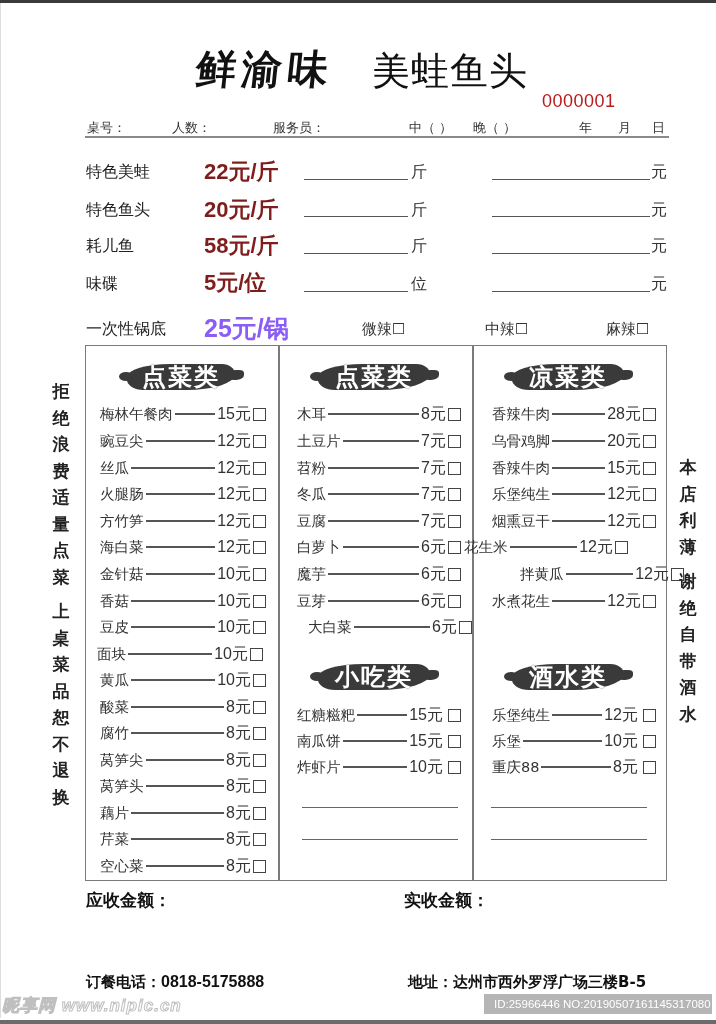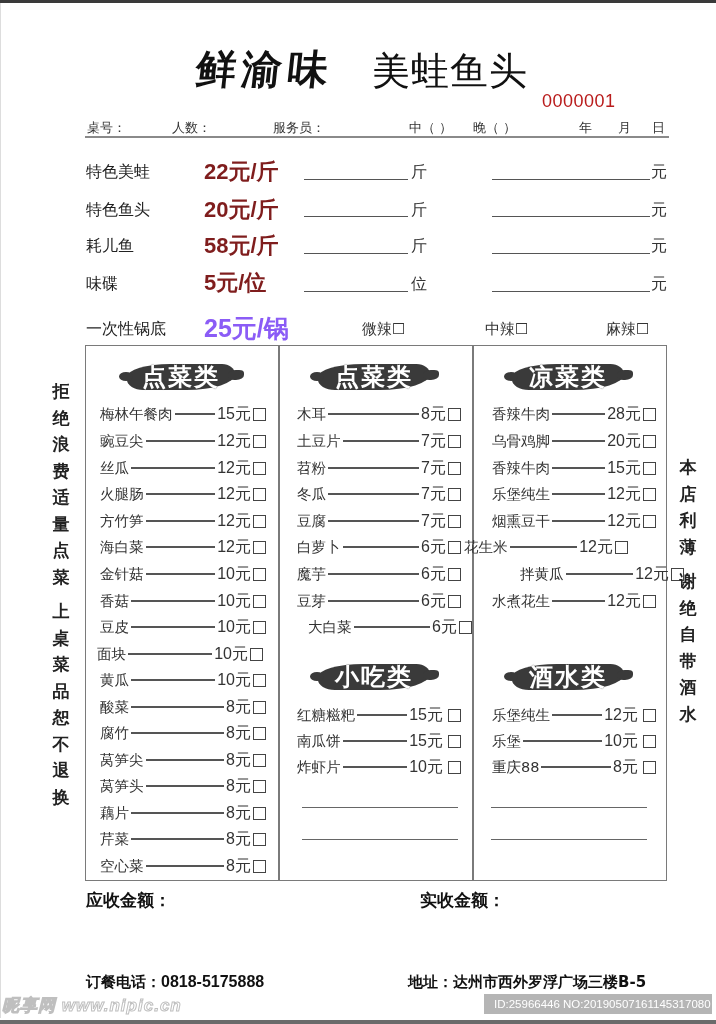--- a/index.html
+++ b/index.html
@@ -400,21 +400,21 @@
   <div class="blank-line" style="left:491px;top:807px;width:156px"></div>
   <div class="blank-line" style="left:491px;top:839px;width:156px"></div>
 </div>
 
 <div class="vert" style="left:50px;top:378px">拒绝浪费适量点菜</div>
 <div class="vert" style="left:50px;top:598px">上桌菜品恕不退换</div>
 <div class="vert" style="left:677px;top:454px">本店利薄</div>
 <div class="vert" style="left:677px;top:568px">谢绝自带酒水</div>
 
 <span class="total" style="left:86px">应收金额：</span>
-<span class="total" style="left:420px">实收金额：</span>
+<span class="total" style="left:404px">实收金额：</span>
 
 <div class="footer" style="left:86px">
   <span>订餐电话：</span><span class="num">0818-5175888</span>
 </div>
 <div class="footer" style="left:408px">
   <span>地址：</span><span>达州市西外罗浮广场三楼B-5</span>
 </div>
 
 <div class="wm-left">昵享网 www.nipic.cn</div>
 <div class="wm-right">ID:25966446 NO:20190507161145317080</div>

